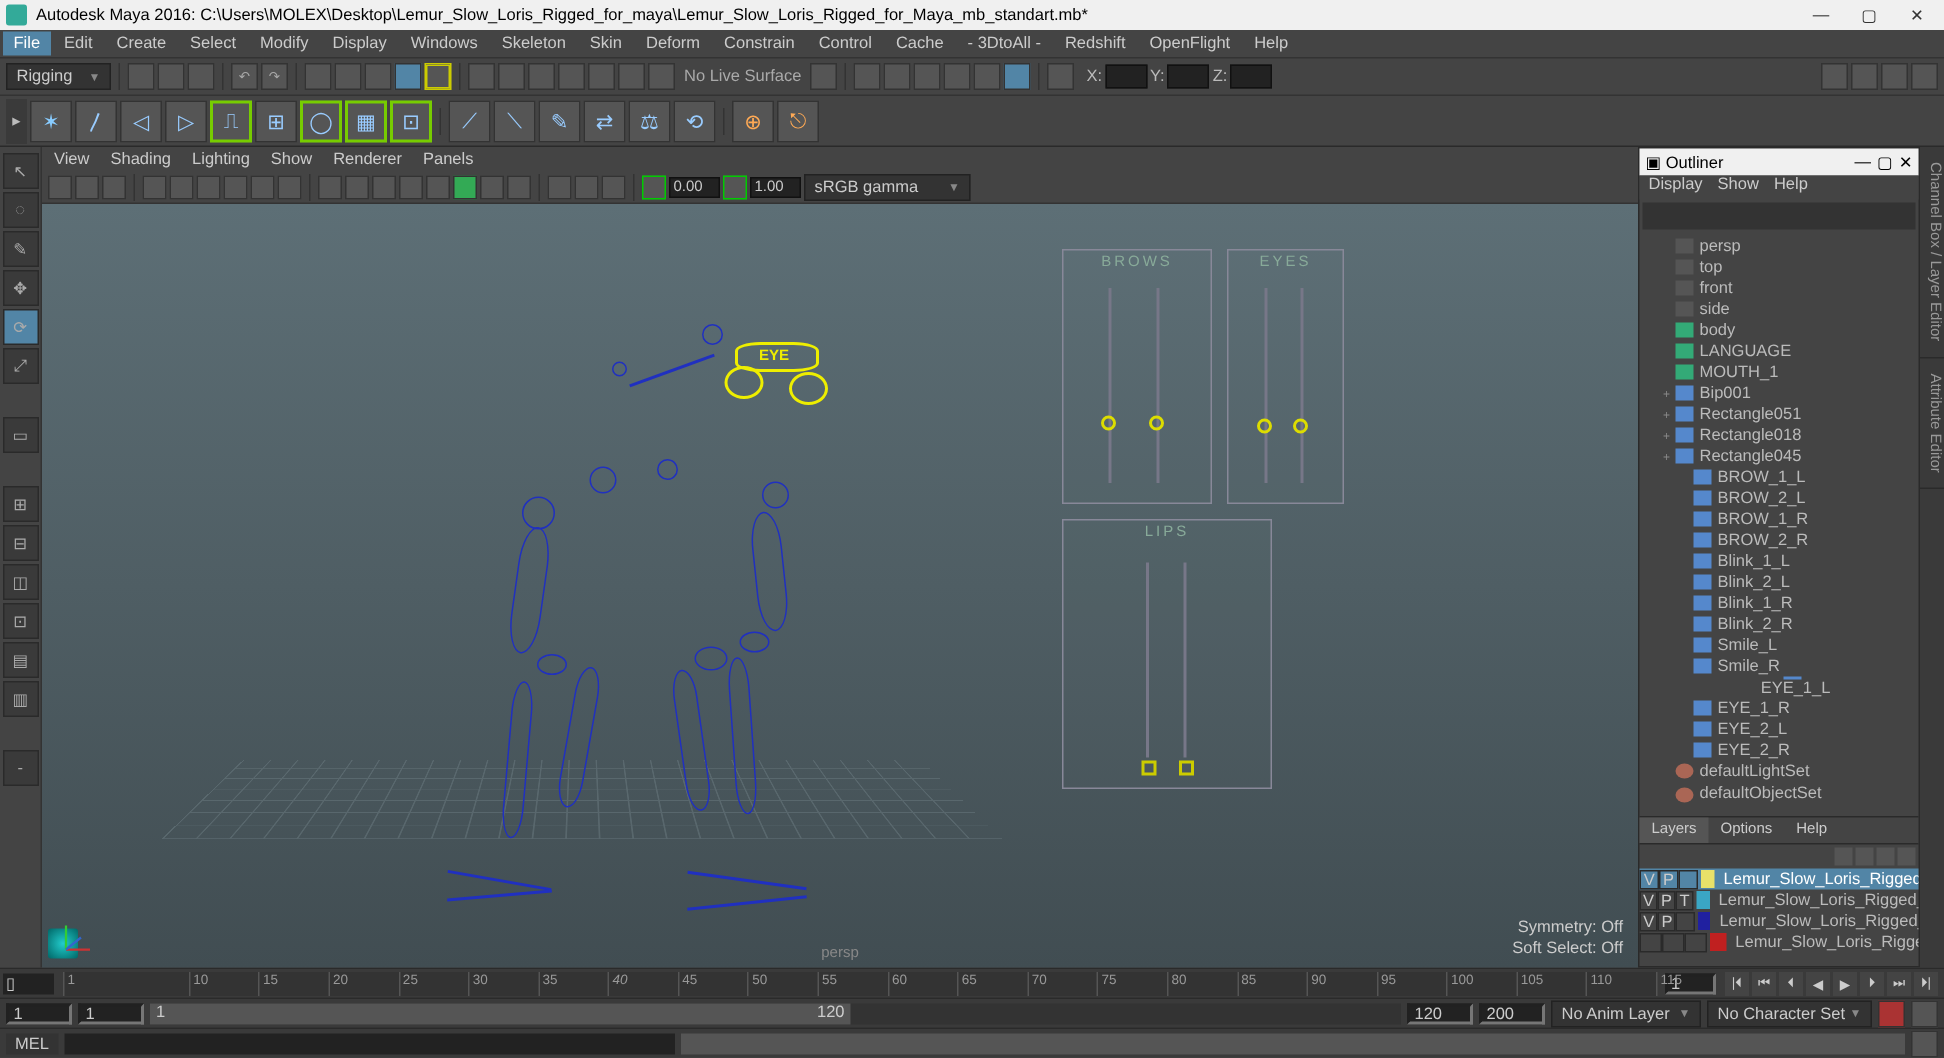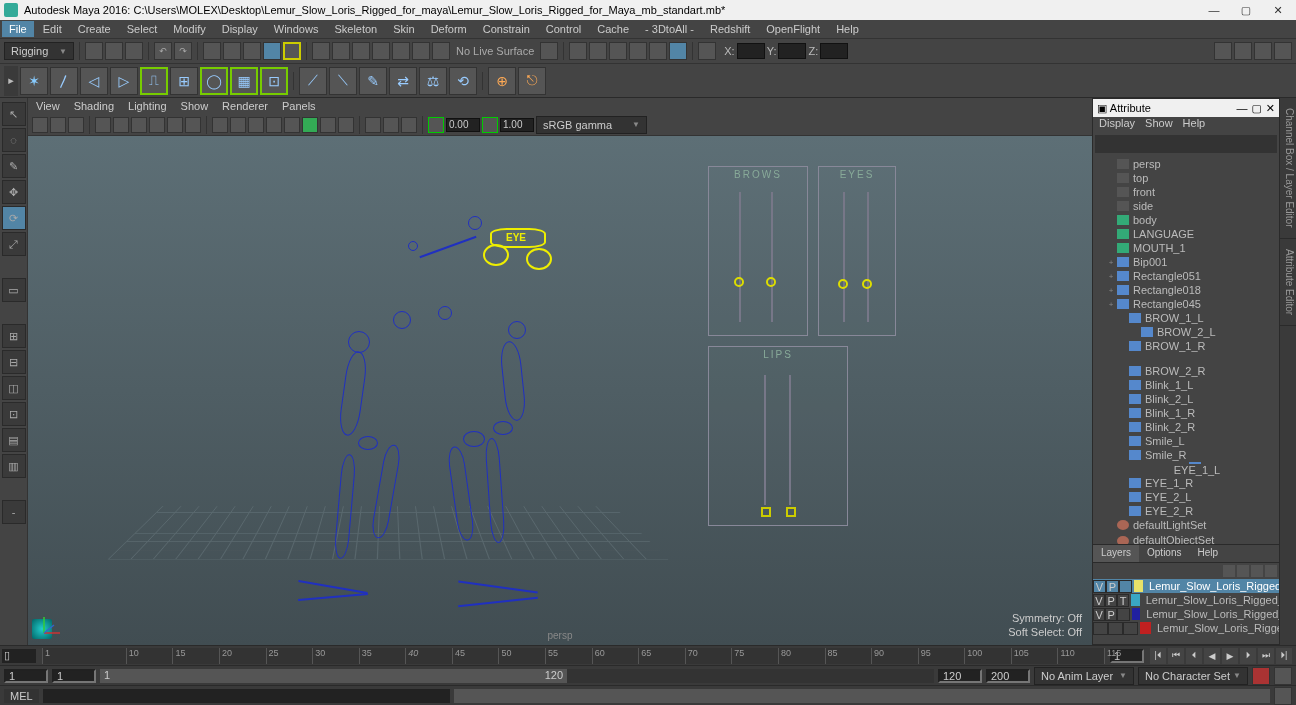--- a/index.html
+++ b/index.html
@@ -353,21 +353,21 @@
       <div class="persp-label">persp</div>
       <div class="status-right">
         <div><span>Symmetry:</span> <span>Off</span></div>
         <div><span>Soft Select:</span> <span>Off</span></div>
       </div>
     </div>
   </div>
 
   <div class="outliner">
     <div class="out-title">
-      <span>▣ <span>Attribute</span></span>
+      <span>▣ <span>Outliner</span></span>
       <span class="wbtn">
         <span>—</span>
         <span>▢</span>
         <span>✕</span>
       </span>
     </div>
     <div class="out-menu">
       <span>Display</span>
       <span>Show</span>
       <span>Help</span>
@@ -427,31 +427,31 @@
         <div class="tree-row curve" style="padding-left: 12px;">
           <span class="exp">+</span>
           <span class="ticon"></span>
           <span>Rectangle045</span>
         </div>
         <div class="tree-row curve" style="padding-left: 24px;">
           <span class="exp"></span>
           <span class="ticon"></span>
           <span>BROW_1_L</span>
         </div>
-        <div class="tree-row curve" style="padding-left: 36px;">
+        <div class="tree-row curve" style="padding-left: 24px;">
           <span class="exp"></span>
           <span class="ticon"></span>
           <span>BROW_2_L</span>
         </div>
         <div class="tree-row curve" style="padding-left: 24px;">
           <span class="exp"></span>
           <span class="ticon"></span>
           <span>BROW_1_R</span>
         </div>
-        <div class="tree-row curve" style="padding-left: 24px; margin-top: 11px;">
+        <div class="tree-row curve" style="padding-left: 24px;">
           <span class="exp"></span>
           <span class="ticon"></span>
           <span>BROW_2_R</span>
         </div>
         <div class="tree-row curve" style="padding-left: 24px;">
           <span class="exp"></span>
           <span class="ticon"></span>
           <span>Blink_1_L</span>
         </div>
         <div class="tree-row curve" style="padding-left: 24px;">

